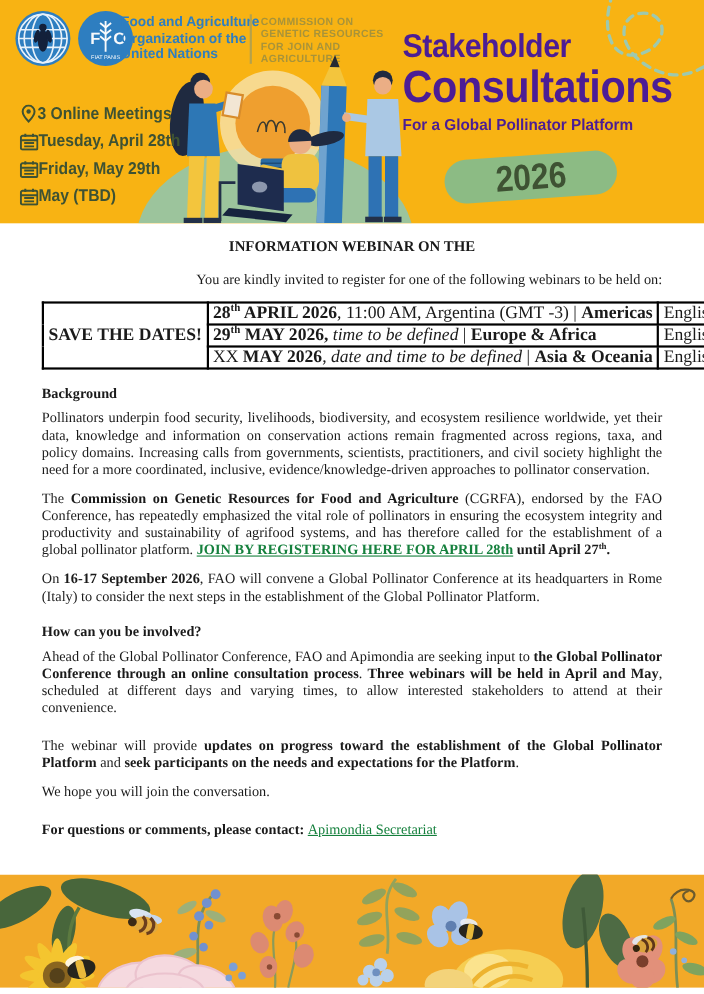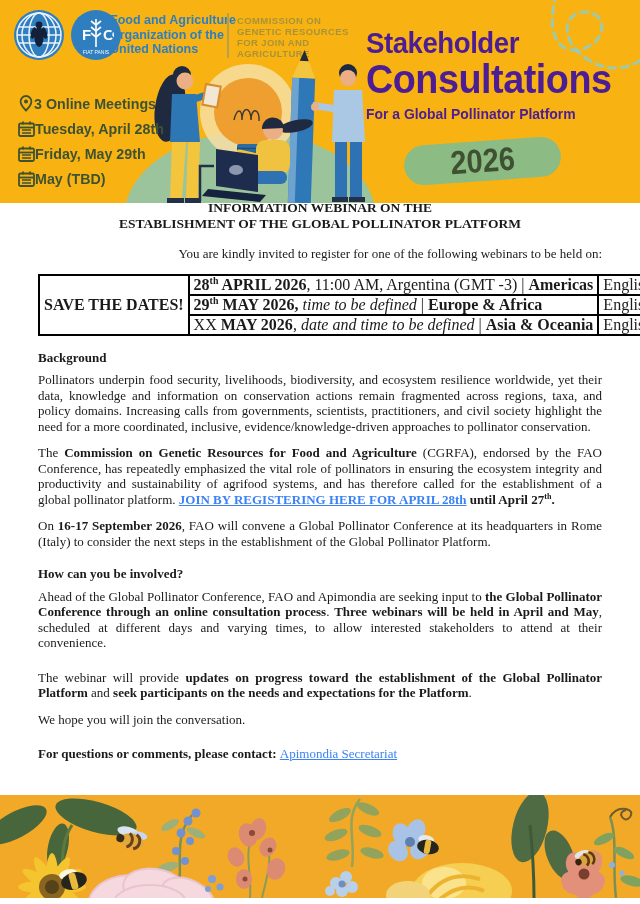--- a/index.html
+++ b/index.html
@@ -39,36 +39,36 @@
   .meetings { position:absolute; left:18px; top:95px; }
   .meeting-item { display:flex; align-items:center; margin-bottom:8px; height:17px; }
   .meeting-item .mi-label {
     color:#3E5233; font-family:"Liberation Sans", sans-serif; font-weight:bold;
     font-size:15.5px; transform:scaleX(.92); transform-origin:left center; white-space:nowrap;
   }
   .dashed-loop { position:absolute; right:0; top:0; }
   .team-illu { position:absolute; left:110px; top:50px; }
 
   
-  .content { position:absolute; top:187px; left:0; width:640px; padding:13px 38px 0; box-sizing:border-box; font-size:13px; line-height:15.5px; text-align:justify; }
+  .content { position:absolute; top:203px; left:0; width:640px; padding:13px 38px 0; box-sizing:border-box; font-size:13px; line-height:15.5px; text-align:justify; }
   .doc-title { text-align:center; font-weight:bold; font-size:13.5px; line-height:16px; }
   .invitation { text-align:right; margin-top:14px; }
   table.dates { border-collapse:collapse; margin-top:12px; width:564px; border:2px solid #000; }
   table.dates td { border:2px solid #000; padding:0 4px; height:18px; vertical-align:middle; font-size:16px; white-space:nowrap; }
   td.save-cell { width:80px; text-align:center; font-weight:bold; font-size:13px; line-height:15px; white-space:normal; }
   td.sched-cell { width:302px; }
   td.lang-cell { width:90px;margin-top:29px; }
   td.qr-cell { width:66px; padding:2px 3px; text-align:center; white-space:normal; }
   .heading { font-weight:bold; margin-top:14px; }
   .para { margin-top:7px; }
   .para.gap { margin-top:11px; }
   .para.biggap { margin-top:19px; }
   .rt-b { font-weight:bold; }
   .rt-i { font-style:italic; }
-  a.rt-link { color:#3b82f6; text-decoration:underline; cursor:pointer; }
+  a.rt-link { color:#15803d; text-decoration:underline; cursor:pointer; }
   sup { font-size:.62em; line-height:0; }
 
   
   .footer { position:absolute; left:0; top:795px; width:640px; height:103px; }
 </style>
 </head>
 <body>
 
 <div class="page">
 
@@ -225,21 +225,20 @@
 
     <div class="year-pill">
       <span>2026</span>
     </div>
   </div>
 
   <div class="content">
 
     <div class="doc-title">
       <div>INFORMATION WEBINAR ON THE</div>
-      <div>ESTABLISHMENT OF THE GLOBAL POLLINATOR PLATFORM</div>
     </div>
 
     <div class="invitation">You are kindly invited to register for one of the following webinars to be held on:</div>
 
     <table class="dates">
       <tbody>
           <tr>
         <td class="save-cell" rowspan="3">SAVE THE DATES!</td>
         <td class="sched-cell"><span class="rt-b">28</span><sup class="rt-b">th</sup><span class="rt-b"> APRIL 2026</span><span>, 11:00 AM, Argentina (GMT -3) | </span><span class="rt-b">Americas</span></td>
         <td class="lang-cell">English, Spanish</td>

